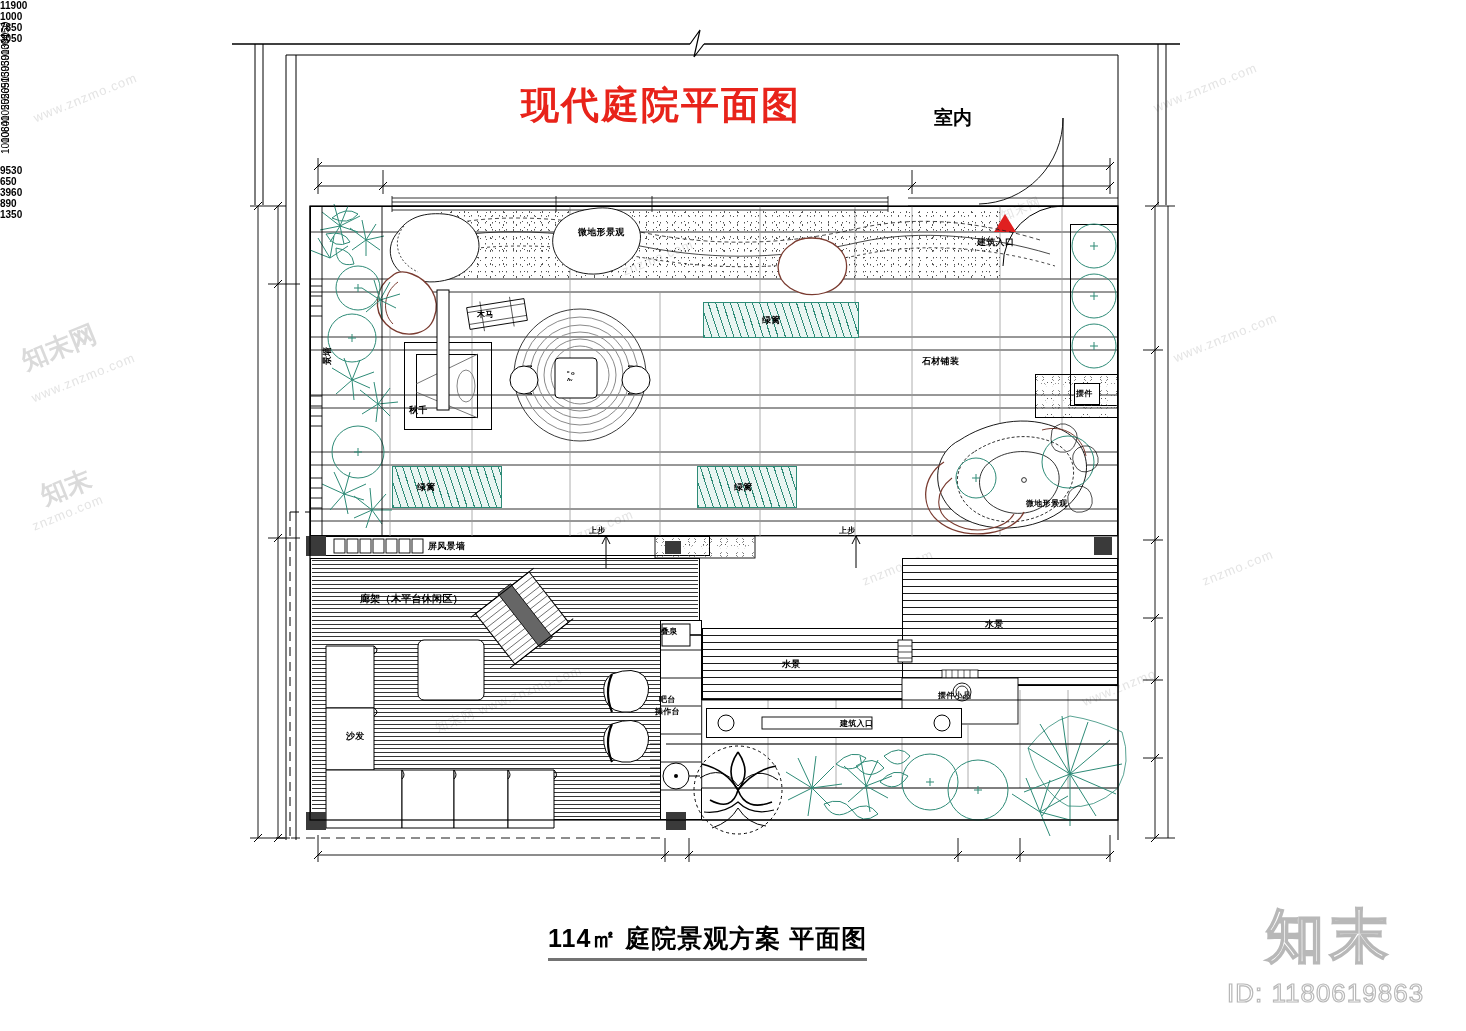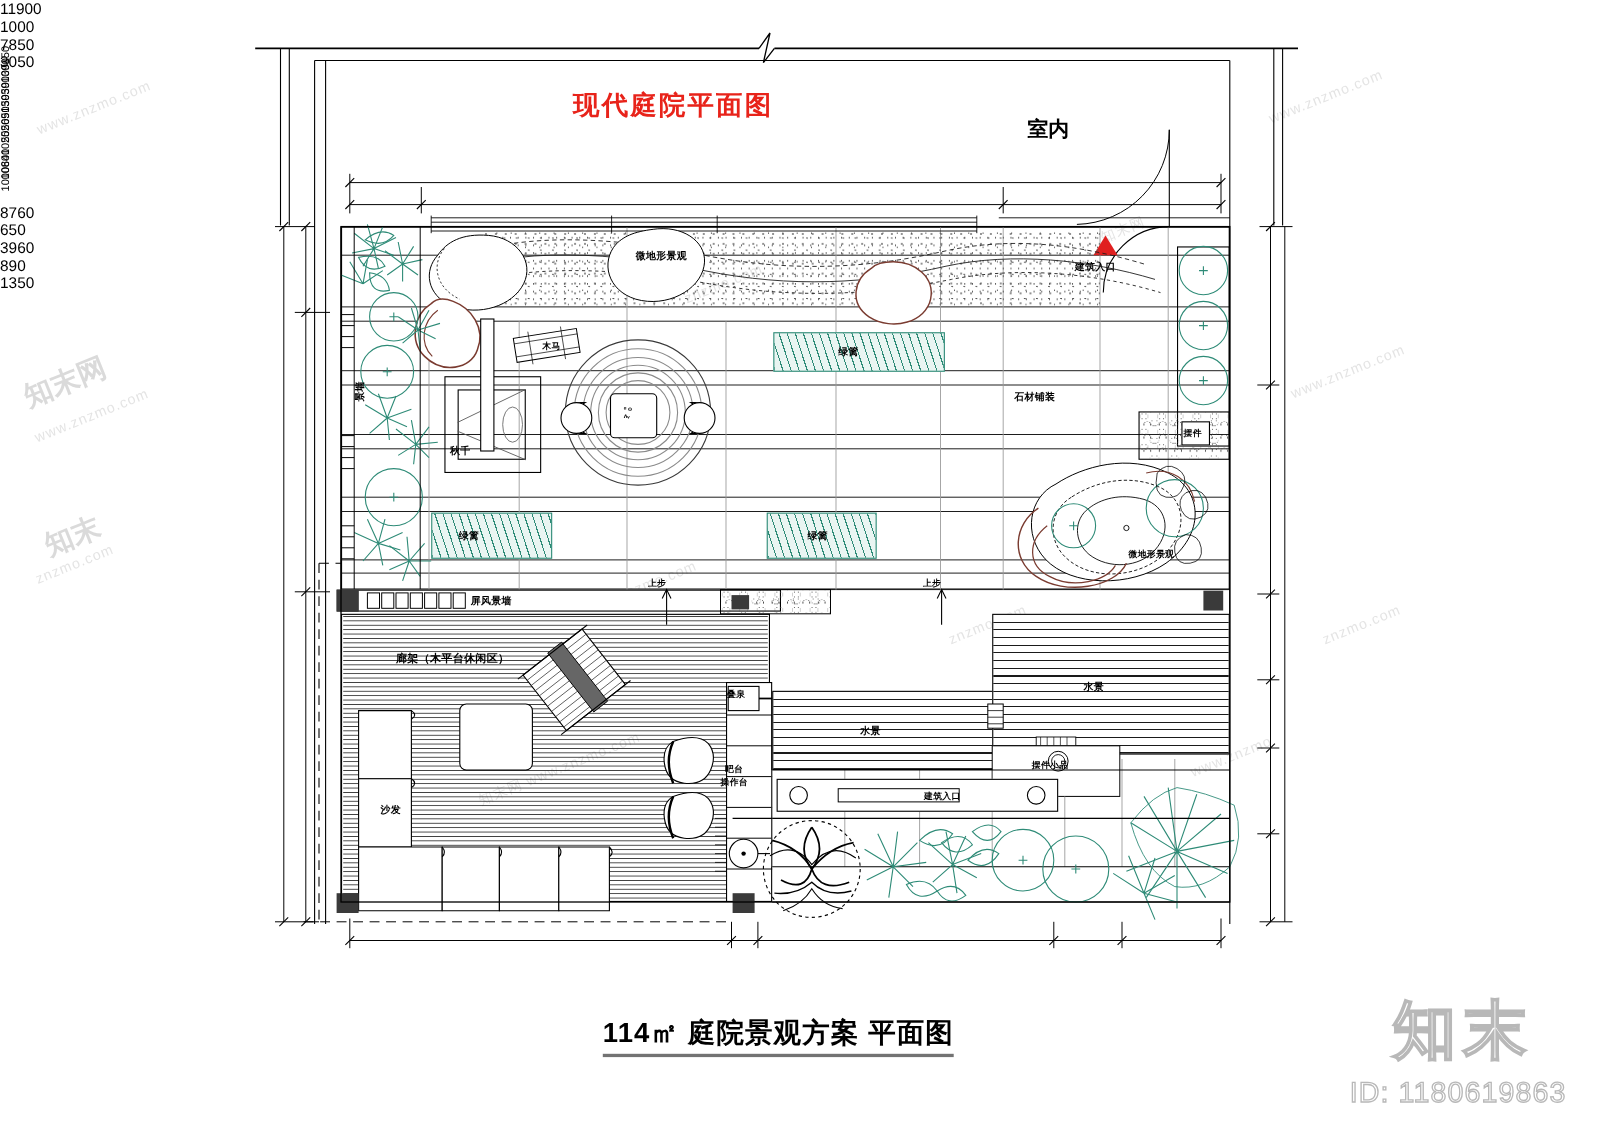--- a/index.html
+++ b/index.html
@@ -6,24 +6,24 @@
   body{
     width:1466px;height:1031px;background:#ffffff;position:relative;overflow:hidden;
     font-family:"Liberation Sans","DejaVu Sans",sans-serif;
   }
   .box{position:absolute;border:1px solid #000;box-sizing:border-box;}
   .sq{position:absolute;background:#3a3a3a;}
 
   
   .t{position:absolute;color:#000;white-space:nowrap;font-weight:bold;}
   .t-label{font-size:9px;letter-spacing:.3px;}
-  .t-dim{font-size:14px;font-weight:normal;color:#000;font-family:"Liberation Sans",sans-serif;}
+  .t-dim{font-size:10px;font-weight:bold;color:#000;font-family:"Liberation Sans",sans-serif;}
   .t-dim-v{font-size:10px;font-weight:normal;transform:rotate(-90deg);transform-origin:left top;}
   .t-v{font-size:9px;font-weight:bold;transform:rotate(-90deg);transform-origin:left top;}
-  .title-main{position:absolute;color:#e8231a;font-size:24px;font-weight:bold;letter-spacing:2px;white-space:nowrap;}
+  .title-main{position:absolute;color:#e8231a;font-size:38px;font-weight:bold;letter-spacing:2px;white-space:nowrap;}
   .room-in{position:absolute;font-size:19px;font-weight:bold;white-space:nowrap;}
   .caption{position:absolute;font-size:25px;font-weight:bold;letter-spacing:1px;white-space:nowrap;border-bottom:3px solid #737373;padding-bottom:3px;}
   .deck{
     position:absolute;
     background-image:linear-gradient(#111 .7px,transparent .7px);
     background-size:100% 4px;opacity:.85;
   }
   .water{
     position:absolute;
     background-image:repeating-linear-gradient(0deg,#000 0 1px,transparent 1px 7px);
@@ -183,21 +183,21 @@
   <g stroke="#000" stroke-width="1">
     <line x1="314" y1="859" x2="322" y2="851"></line>
     <line x1="661" y1="859" x2="669" y2="851"></line>
     <line x1="685" y1="859" x2="693" y2="851"></line>
     <line x1="954" y1="859" x2="962" y2="851"></line>
     <line x1="1016" y1="859" x2="1024" y2="851"></line>
     <line x1="1106" y1="859" x2="1114" y2="851"></line>
   </g>
   <line x1="276" y1="838" x2="666" y2="838" stroke="#000" stroke-width=".9" stroke-dasharray="9 6"></line>
 </svg>
-<div class="t-dim" style="left:479px;top:838px;">8760</div>
+<div class="t-dim" style="left:479px;top:838px;">9530</div>
 <div class="t-dim" style="left:667px;top:838px;">650</div>
 <div class="t-dim" style="left:810px;top:838px;">3960</div>
 <div class="t-dim" style="left:978px;top:838px;">890</div>
 <div class="t-dim" style="left:1050px;top:838px;">1350</div>
 
 <div class="box" style="left:310px;top:206px;width:808px;height:330px;border-width:1px;"></div>
 
 <svg class="layer">
   <g stroke="#1a1a1a" stroke-width=".9">
     <line x1="310" y1="232" x2="1118" y2="232"></line>
@@ -361,21 +361,21 @@
 
 <svg class="layer">
   <g transform="rotate(-9 497 314)">
     <rect x="468" y="303" width="58" height="22" fill="#fff" stroke="#000" stroke-width=".9"></rect>
     <line x1="468" y1="308" x2="526" y2="308" stroke="#000" stroke-width=".6"></line>
     <line x1="468" y1="320" x2="526" y2="320" stroke="#000" stroke-width=".6"></line>
     <line x1="482" y1="299" x2="482" y2="329" stroke="#000" stroke-width=".6"></line>
     <line x1="512" y1="299" x2="512" y2="329" stroke="#000" stroke-width=".6"></line>
   </g>
 </svg>
-<div class="t t-label" style="left:477px;top:309px;font-size:8px;margin-left:16px;">木马</div>
+<div class="t t-label" style="left:477px;top:309px;font-size:8px;">木马</div>
 
 <div class="hedge" style="left:703px;top:302px;width:156px;height:36px;"></div>
 <div class="t t-label" style="left:762px;top:314px;">绿篱</div>
 
 <div class="hedge" style="left:392px;top:466px;width:110px;height:42px;"></div>
 <div class="t t-label" style="left:417px;top:481px;">绿篱</div>
 
 <div class="hedge" style="left:697px;top:466px;width:100px;height:42px;"></div>
 <div class="t t-label" style="left:734px;top:481px;">绿篱</div>
 

